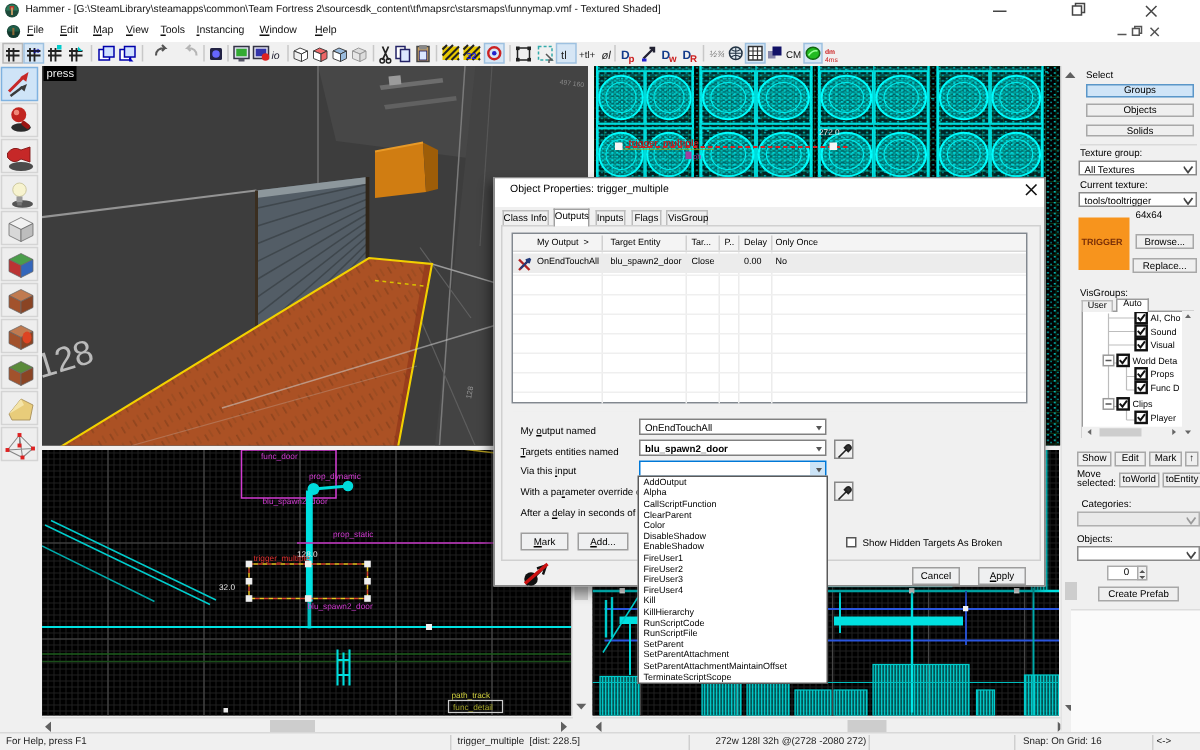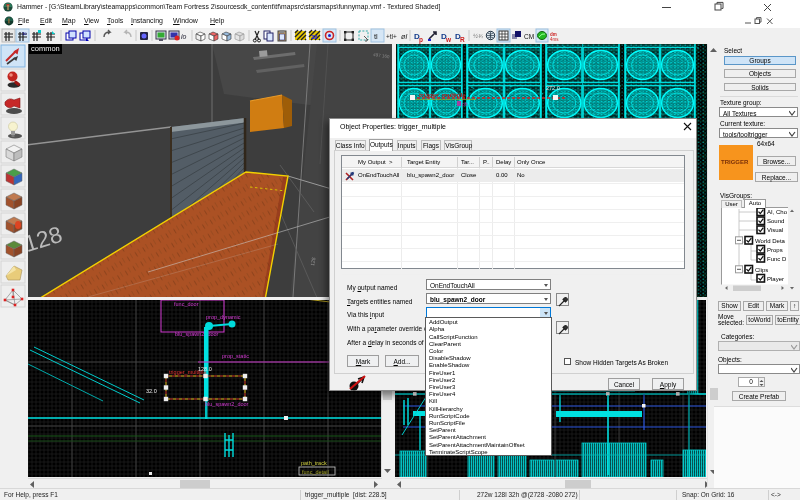--- a/index.html
+++ b/index.html
@@ -347,21 +347,21 @@
     <path d="M9 256 L218 128 L260 132 L237 256 Z" fill="url(#trg)"></path>
     <path d="M260 132 L255 133 L234 255 L237 256 Z" fill="#8a3018" opacity="0.55"></path>
     <path d="M9 256 L218 128 L260 132 L237 256" fill="none" stroke="#f2d000" stroke-width="1.4"></path>
     <path d="M222 143 L258 147" fill="none" stroke="#d8c000" stroke-width="1" stroke-dasharray="2.5,2.5"></path>
     <line x1="120" y1="228" x2="305" y2="172" stroke="#cfcfcf" stroke-width="1" opacity="0.55"></line>
     <line x1="60" y1="253" x2="250" y2="200" stroke="#cfcfcf" stroke-width="0.8" opacity="0.25"></line>
     <text x="-1" y="208" font-size="23" fill="#bababa" transform="rotate(-17 0 208)" font-family="Liberation Sans">128</text>
     <text x="286" y="222" font-size="5" fill="#9a9a9a" transform="rotate(-80 286 222)">128</text>
     <text x="345" y="12" font-size="4.5" fill="#8a8a8a" transform="rotate(8 345 12)">497 160</text>
   </svg>
-<div class="abs" style="left:29px;top:44px;background:#000;color:#eee;font-size:7.5px;padding:0 2px;height:10px;line-height:10px;">common</div>
+<div class="abs" style="left:29px;top:44px;background:#000;color:#eee;font-size:7.5px;padding:0 2px;height:10px;line-height:10px;">press</div>
 <svg class="abs vp" style="left:396px;top:44px" width="311" height="253" viewBox="0 0 311 253">
     <rect width="311" height="253" fill="#000"></rect>
     <defs>
       <pattern id="pxn" width="3.2" height="2.6" patternUnits="userSpaceOnUse">
         <rect x="0" y="0" width="1.4" height="1.1" fill="#00d9d9"></rect>
         <rect x="1.9" y="1.3" width="1" height="0.9" fill="#00bcbc"></rect>
       </pattern>
       <pattern id="pxn2" width="4.5" height="3.6" patternUnits="userSpaceOnUse">
         <rect x="0.5" y="0.6" width="1.3" height="1" fill="#00c6c6"></rect>
         <rect x="2.7" y="2.2" width="1.1" height="0.9" fill="#00a8a8"></rect>

